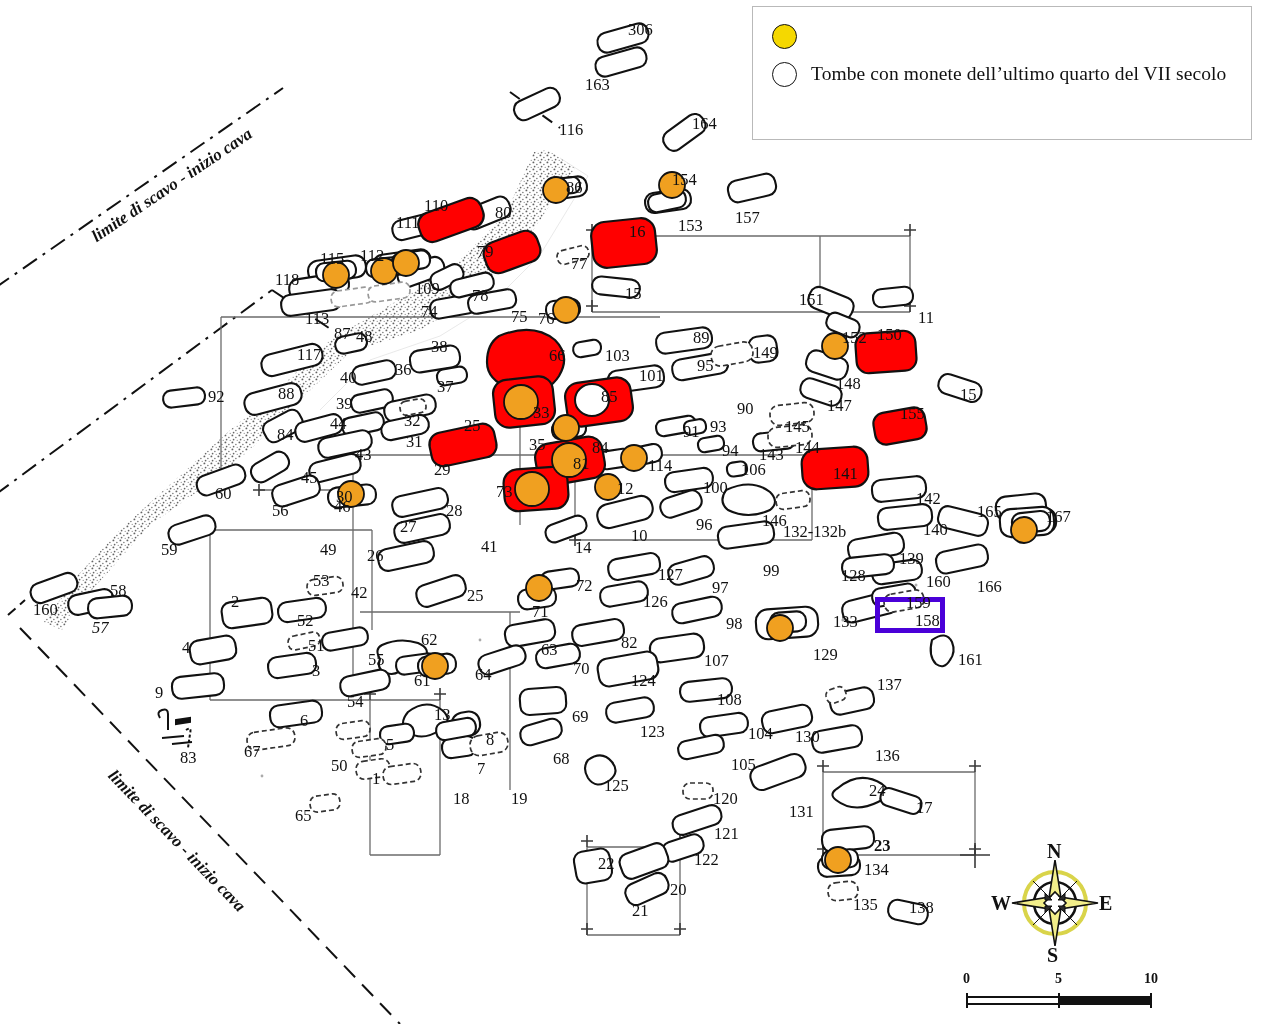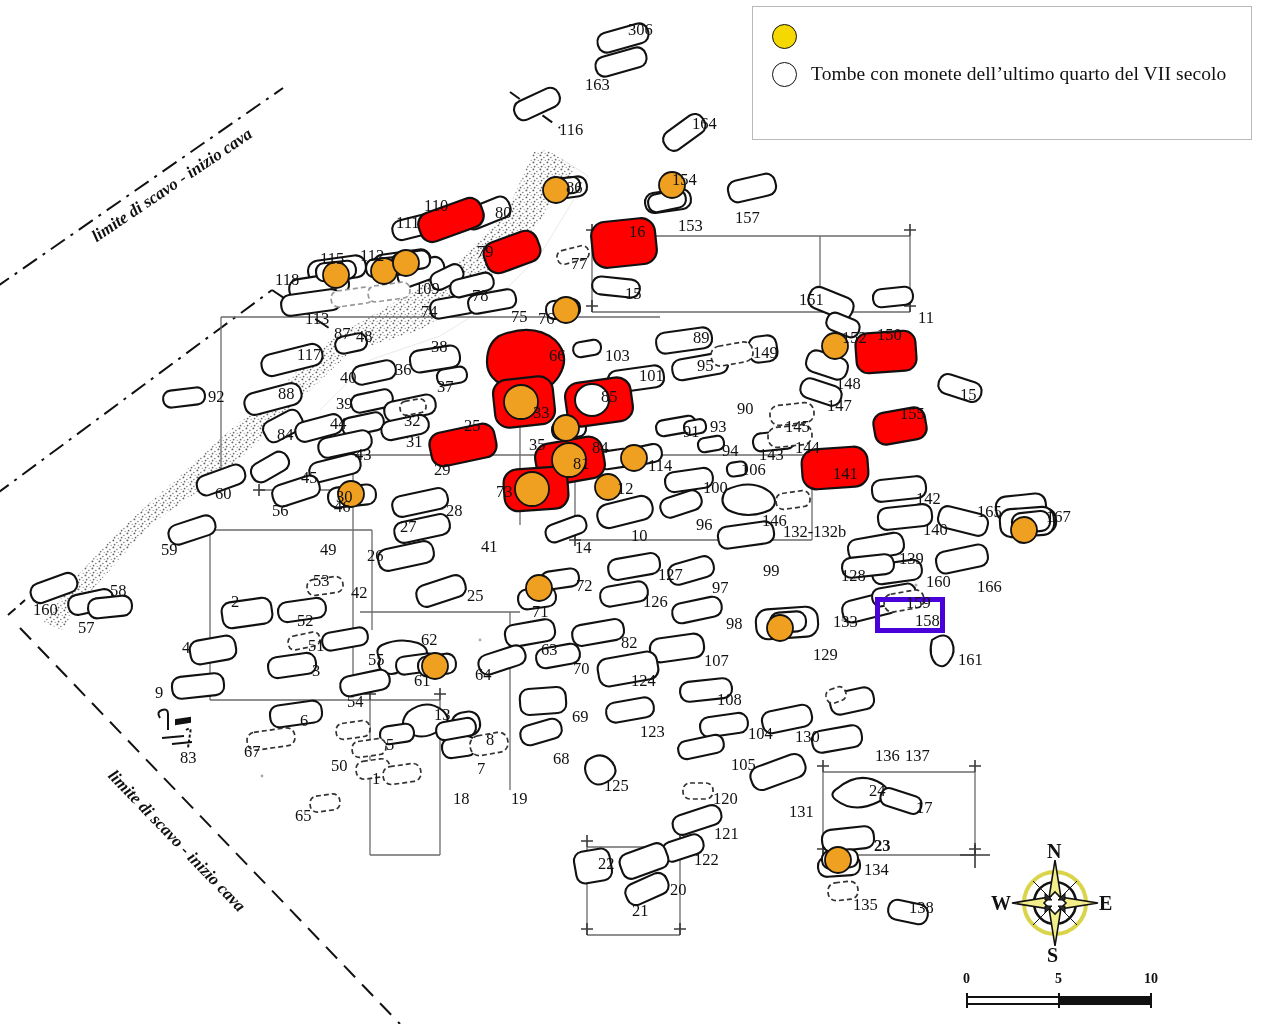--- a/index.html
+++ b/index.html
@@ -518,41 +518,41 @@
       <span class="tlabel" style="left: 841px; top: 568px;">128</span>
       <span class="tlabel" style="left: 906px; top: 595px;">159</span>
       <span class="tlabel" style="left: 231px; top: 594px;">2</span>
       <span class="tlabel" style="left: 297px; top: 613px;">52</span>
       <span class="tlabel" style="left: 532px; top: 604px;">71</span>
       <span class="tlabel" style="left: 643px; top: 594px;">126</span>
       <span class="tlabel" style="left: 726px; top: 616px;">98</span>
       <span class="tlabel" style="left: 833px; top: 614px;">133</span>
       <span class="tlabel" style="left: 915px; top: 613px;">158</span>
       <span class="tlabel" style="left: 33px; top: 602px;">160</span>
-      <span class="tlabel" style="left: 78px; top: 620px;">57</span>
+      <span class="tlabel" style="left: 92px; top: 620px; font-style: italic;">57</span>
       <span class="tlabel" style="left: 308px; top: 638px;">51</span>
       <span class="tlabel" style="left: 182px; top: 640px;">4</span>
       <span class="tlabel" style="left: 421px; top: 632px;">62</span>
       <span class="tlabel" style="left: 541px; top: 642px;">63</span>
       <span class="tlabel" style="left: 621px; top: 635px;">82</span>
       <span class="tlabel" style="left: 704px; top: 653px;">107</span>
       <span class="tlabel" style="left: 813px; top: 647px;">129</span>
       <span class="tlabel" style="left: 958px; top: 652px;">161</span>
       <span class="tlabel" style="left: 368px; top: 652px;">55</span>
       <span class="tlabel" style="left: 414px; top: 673px;">61</span>
       <span class="tlabel" style="left: 475px; top: 667px;">64</span>
       <span class="tlabel" style="left: 573px; top: 661px;">70</span>
       <span class="tlabel" style="left: 631px; top: 673px;">124</span>
       <span class="tlabel" style="left: 155px; top: 685px;">9</span>
       <span class="tlabel" style="left: 312px; top: 663px;">3</span>
       <span class="tlabel" style="left: 347px; top: 694px;">54</span>
       <span class="tlabel" style="left: 434px; top: 707px;">13</span>
       <span class="tlabel" style="left: 572px; top: 709px;">69</span>
       <span class="tlabel" style="left: 717px; top: 692px;">108</span>
-      <span class="tlabel" style="left: 877px; top: 748px; margin-left: 28px;">137</span>
+      <span class="tlabel" style="left: 877px; top: 677px;">137</span>
       <span class="tlabel" style="left: 300px; top: 713px;">6</span>
       <span class="tlabel" style="left: 486px; top: 732px;">8</span>
       <span class="tlabel" style="left: 640px; top: 724px;">123</span>
       <span class="tlabel" style="left: 748px; top: 726px;">104</span>
       <span class="tlabel" style="left: 795px; top: 729px;">130</span>
       <span class="tlabel" style="left: 875px; top: 748px;">136</span>
       <span class="tlabel" style="left: 180px; top: 750px;">83</span>
       <span class="tlabel" style="left: 244px; top: 744px;">67</span>
       <span class="tlabel" style="left: 386px; top: 737px;">5</span>
       <span class="tlabel" style="left: 477px; top: 761px;">7</span>

